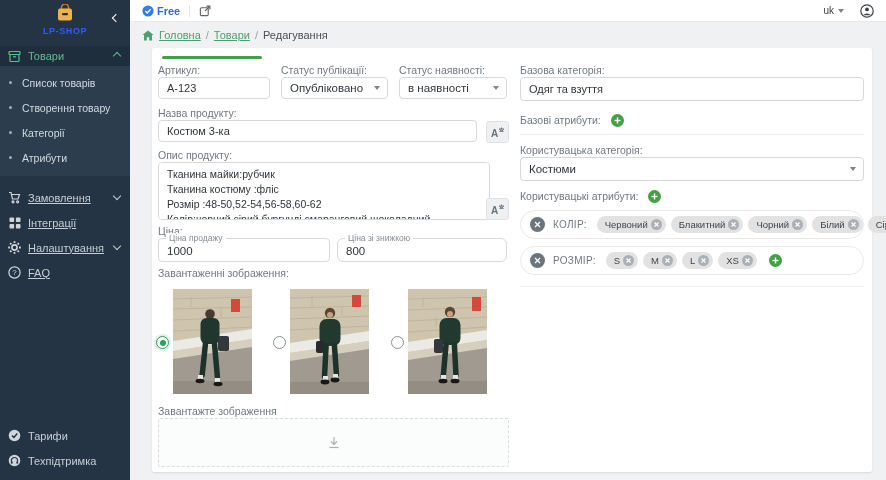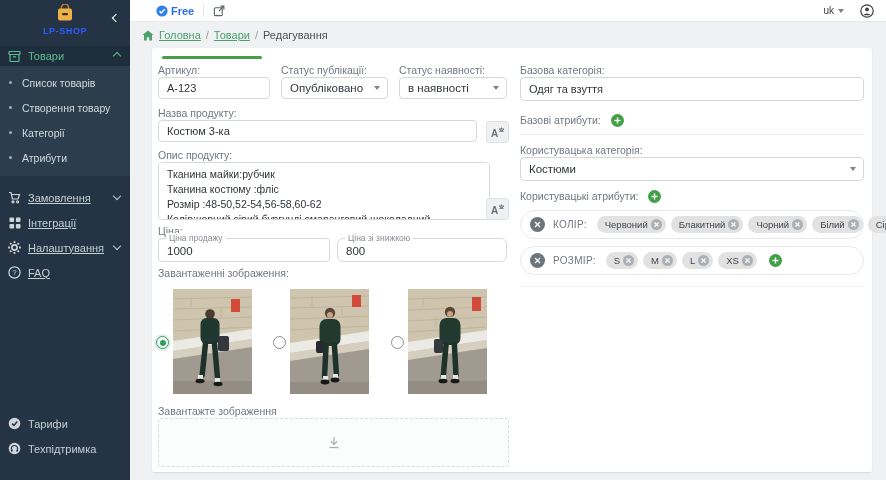--- a/index.html
+++ b/index.html
@@ -15,30 +15,30 @@
   .nav-item{display:flex;align-items:center;height:19px;padding:0 10px 0 8px;gap:7px;font-size:11px;cursor:pointer;}
   .nav-item .nlabel{flex:1;}
   .nav-item.active{color:#5fbd8f;background:#1f2e3c;height:20px;}
   .nav-item.active svg{stroke:#5fbd8f;}
   .submenu{background:#2c3e4e;padding:4px 0 6px;}
   .sub-item{display:flex;align-items:center;height:25px;padding-left:9px;gap:10px;font-size:10.5px;color:#d3dade;cursor:pointer;}
   .dot{width:3px;height:3px;border-radius:50%;background:#9fb0ba;flex:0 0 auto;}
   .nav-group{margin-top:10px;display:flex;flex-direction:column;gap:2px;text-decoration:underline;}
   .nav-row{display:flex;align-items:center;height:23px;padding:0 10px 0 8px;gap:7px;font-size:11px;color:#c6cfd6;cursor:pointer;}
   .nav-row .nlabel{flex:1;}
-  .sb-bottom{margin-top:auto;margin-bottom:20px;display:flex;flex-direction:column;gap:2px;}
+  .sb-bottom{margin-top:auto;margin-bottom:8px;display:flex;flex-direction:column;gap:2px;}
   .chev{display:inline-block;width:5px;height:5px;border-right:1.5px solid currentColor;border-bottom:1.5px solid currentColor;}
   .chev.up{transform:rotate(-135deg);}
   .chev.down{transform:rotate(45deg);margin-top:-3px;}
   .chev.left{transform:rotate(135deg);}
   .sb-icon{width:13px;height:13px;flex:0 0 auto;display:flex;align-items:center;justify-content:center;}
   .sb-icon svg{stroke:#cfd6db;fill:none;stroke-width:1.2;}
 
   
-  .topbar{position:absolute;left:130px;top:0;width:756px;height:22px;background:#fff;border-bottom:1px solid #e7e9eb;display:flex;align-items:center;padding:0 0 0 26px;box-sizing:border-box;}
+  .topbar{position:absolute;left:130px;top:0;width:756px;height:22px;background:#fff;border-bottom:1px solid #e7e9eb;display:flex;align-items:center;padding:0 0 0 12px;box-sizing:border-box;}
   .free-badge{display:flex;align-items:center;gap:3px;cursor:pointer;}
   .free-label{font-size:11px;font-weight:bold;color:#2b6bed;}
   .vdiv{width:1px;height:12px;background:#e2e4e6;margin:0 9px;}
   .spacer{flex:1;}
   .lang{display:flex;align-items:center;gap:4px;margin-right:16px;cursor:pointer;font-size:10px;color:#3c4043;}
   .caret{width:0;height:0;border-left:3.5px solid transparent;border-right:3.5px solid transparent;border-top:4px solid #7d848b;}
   .avatar{margin-right:12px;cursor:pointer;display:flex;}
 
   
   .crumbs{position:absolute;left:130px;top:22px;width:756px;height:26px;display:flex;align-items:center;gap:5px;padding-left:12px;box-sizing:border-box;font-size:11px;}

